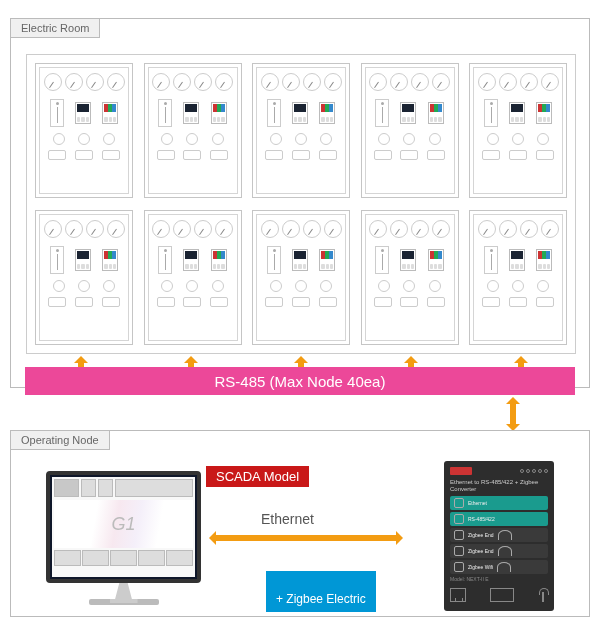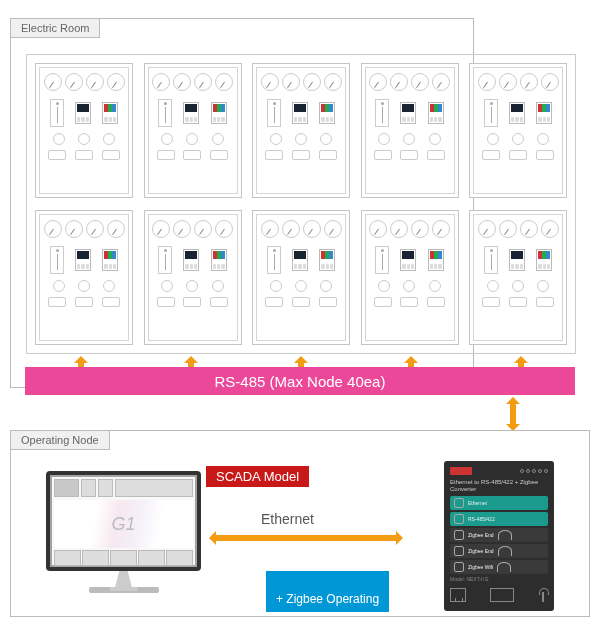--- a/index.html
+++ b/index.html
@@ -1,19 +1,19 @@
 <!DOCTYPE html>
 <html><head>
 <meta charset="utf-8">
 <style>
 *{box-sizing:border-box;margin:0;padding:0}
 body{font-family:Arial,sans-serif;background:#fff;width:600px;height:627px;position:relative;overflow:hidden}
 .room{border:1px solid #bbb;position:absolute}
 .room-label{position:absolute;top:-1px;left:-1px;background:#f0f0f0;border:1px solid #bbb;padding:3px 10px;font-size:11px;color:#666}
-.electric-room{left:10px;top:18px;width:464px;height:370px}
+.electric-room{left:10px;top:18px;width:580px;height:370px}
 .panels{position:absolute;top:35px;left:15px;width:550px;height:300px;border:1px solid #ccc;display:flex;flex-wrap:wrap;gap:10px;padding:8px;justify-content:space-between;align-content:space-between}
 .panel{width:98px;height:135px;border:1px solid #c5c5c5;background:#fff;position:relative}
 .panel-inner{position:absolute;inset:3px;border:1px solid #d5d5d5}
 .gauge-row{display:flex;justify-content:space-around;padding:5px 2px}
 .gauge{width:18px;height:18px;border:1.5px solid #ccc;border-radius:50%;position:relative}
 .gauge::after{content:"";position:absolute;left:50%;top:50%;width:1px;height:7px;background:#888;transform-origin:top;transform:rotate(35deg)}
 .mid-row{display:flex;justify-content:space-around;padding:0 4px;align-items:center;height:34px}
 .lever{width:14px;height:28px;border:1px solid #ccc;position:relative;background:#fff}
 .lever::before{content:"";position:absolute;top:2px;left:5px;width:3px;height:3px;background:#aaa;border-radius:50%}
 .lever::after{content:"";position:absolute;top:7px;left:6px;width:1px;height:16px;background:#aaa}
@@ -31,21 +31,21 @@
 .arrow-v::before{content:"";position:absolute;left:4px;top:5px;width:6px;height:18px;background:#f39c12}
 .arrow-v::after{content:"";position:absolute;left:0;top:0;border:7px solid transparent;border-bottom-color:#f39c12;top:-8px}
 .arrow-v .dn{position:absolute;left:0;bottom:-8px;border:7px solid transparent;border-top-color:#f39c12}
 .rs485-bar{position:absolute;top:367px;left:25px;width:550px;height:28px;background:#ec4899;color:#fff;font-size:15px;display:flex;align-items:center;justify-content:center}
 .arrow-down-right{position:absolute;top:398px;right:80px;width:14px;height:32px}
 .arrow-down-right::before{content:"";position:absolute;left:4px;top:4px;width:6px;height:22px;background:#f39c12}
 .arrow-down-right::after{content:"";position:absolute;left:0;top:-8px;border:7px solid transparent;border-bottom-color:#f39c12}
 .arrow-down-right .dn{position:absolute;left:0;bottom:-8px;border:7px solid transparent;border-top-color:#f39c12}
 .operating-room{left:10px;top:430px;width:580px;height:187px}
 .monitor{position:absolute;left:35px;top:40px;width:155px;height:135px}
-.monitor-bezel{width:155px;height:100px;border:4px solid #333;border-radius:4px;background:#a3a3a3;position:relative;overflow:hidden}
+.monitor-bezel{width:155px;height:112px;border:4px solid #333;border-radius:4px;background:#0f172a;position:relative;overflow:hidden}
 .monitor-screen{position:absolute;inset:2px;background:#f8f8f8}
 .scada-ui-top{height:22px;display:flex;gap:2px;padding:2px}
 .scada-block{background:#ddd;border:1px solid #bbb}
 .scada-ui-top .scada-block:nth-child(1){width:25px;background:#c8c8c8}
 .scada-ui-top .scada-block:nth-child(2){width:15px}
 .scada-ui-top .scada-block:nth-child(3){width:15px}
 .scada-ui-top .scada-block:nth-child(4){flex:1}
 .scada-main{height:48px;position:relative;background:#fff;margin:1px 2px}
 .scada-curve{position:absolute;inset:0;background:linear-gradient(100deg,transparent 30%,rgba(200,100,150,0.15) 45%,rgba(150,100,200,0.1) 60%,transparent 75%)}
 .scada-g1{position:absolute;left:50%;top:50%;transform:translate(-50%,-50%);font-size:18px;color:#bbb;font-weight:300;font-style:italic}
@@ -533,21 +533,21 @@
 
   <div class="scada-label">SCADA Model</div>
   <div class="ethernet-label">Ethernet</div>
   <div class="arrow-h">
       <span class="lft"></span>
       <span class="rgt"></span>
     </div>
 
   <div class="converter-label">
     <br>
-    <span>+ Zigbee Operating</span>
+    <span>+ Zigbee Electric</span>
   </div>
 
   <div class="converter">
     <div class="conv-top">
       <div class="conv-logo"></div>
       <div class="conv-leds">
           <span></span>
           <span></span>
           <span></span>
           <span></span>

